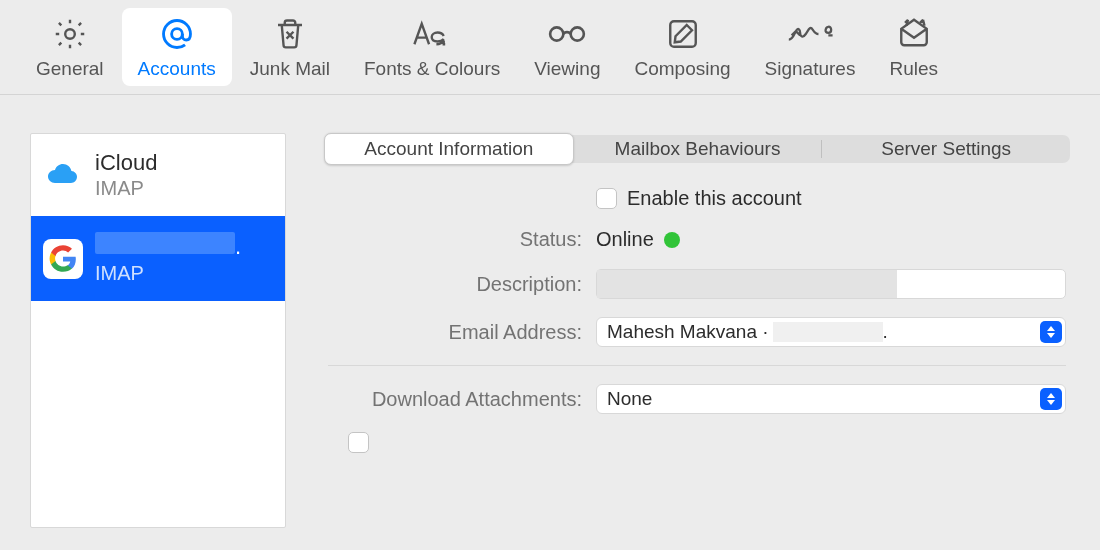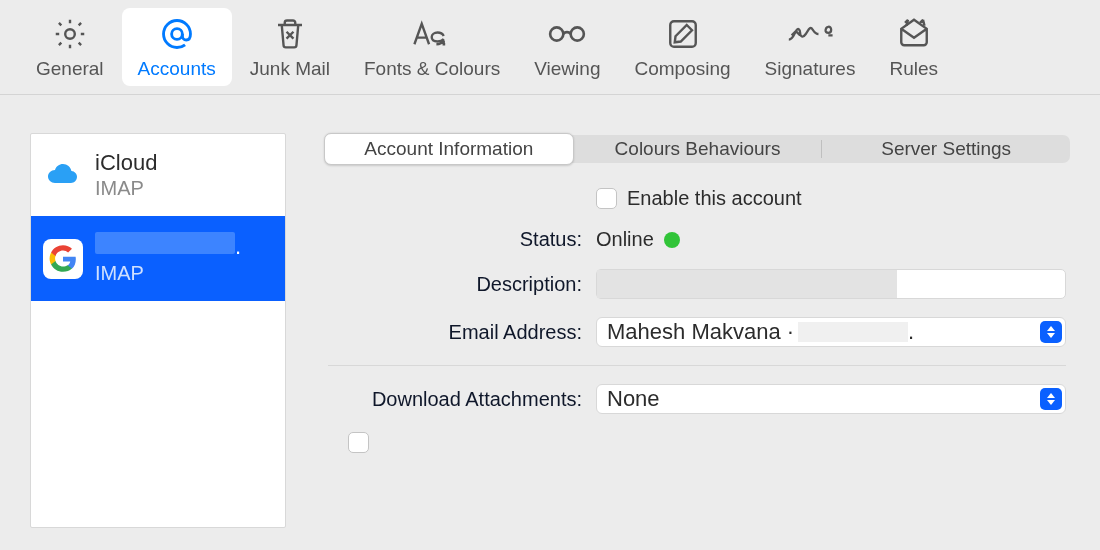--- a/index.html
+++ b/index.html
@@ -133,21 +133,21 @@
   .form { padding: 0 4px; }
   .row {
     display: flex;
     align-items: center;
     margin-bottom: 18px;
   }
   .row .lbl {
     width: 268px;
     text-align: right;
     font-size: 20px;
-    color: #0f172a;
+    color: #737373;
     padding-right: 14px;
   }
   .row .val { flex: 1; display: flex; align-items: center; gap: 10px; font-size: 20px; }
   .checkbox {
     width: 21px;
     height: 21px;
     background: #fff;
     border: 1px solid #c4c4c4;
     border-radius: 5px;
     display: inline-block;
@@ -178,21 +178,21 @@
     width: 300px;
     background: #e3e3e3;
   }
   .select {
     flex: 1;
     height: 30px;
     background: #fff;
     border: 1px solid #d8d8d8;
     border-radius: 6px;
     padding: 0 10px;
-    font-size: 22px;
+    font-size: 19px;
     display: flex;
     align-items: center;
     position: relative;
   }
   .select .stepper {
     position: absolute;
     right: 3px;
     top: 3px;
     bottom: 3px;
     width: 22px;
@@ -336,21 +336,21 @@
   </div>
 
   <div class="panel">
     <div class="tabs-wrap">
       <div class="tabs-bg"></div>
       <div class="tabs">
         <div class="tab active">
             <span>Account Information</span>
           </div>
         <div class="tab">
-            <span>Colours Behaviours</span>
+            <span>Mailbox Behaviours</span>
           </div>
         <div class="tab-sep"></div>
         <div class="tab">
             <span>Server Settings</span>
           </div>
       </div>
     </div>
 
     <div class="form">
       <div class="row">

